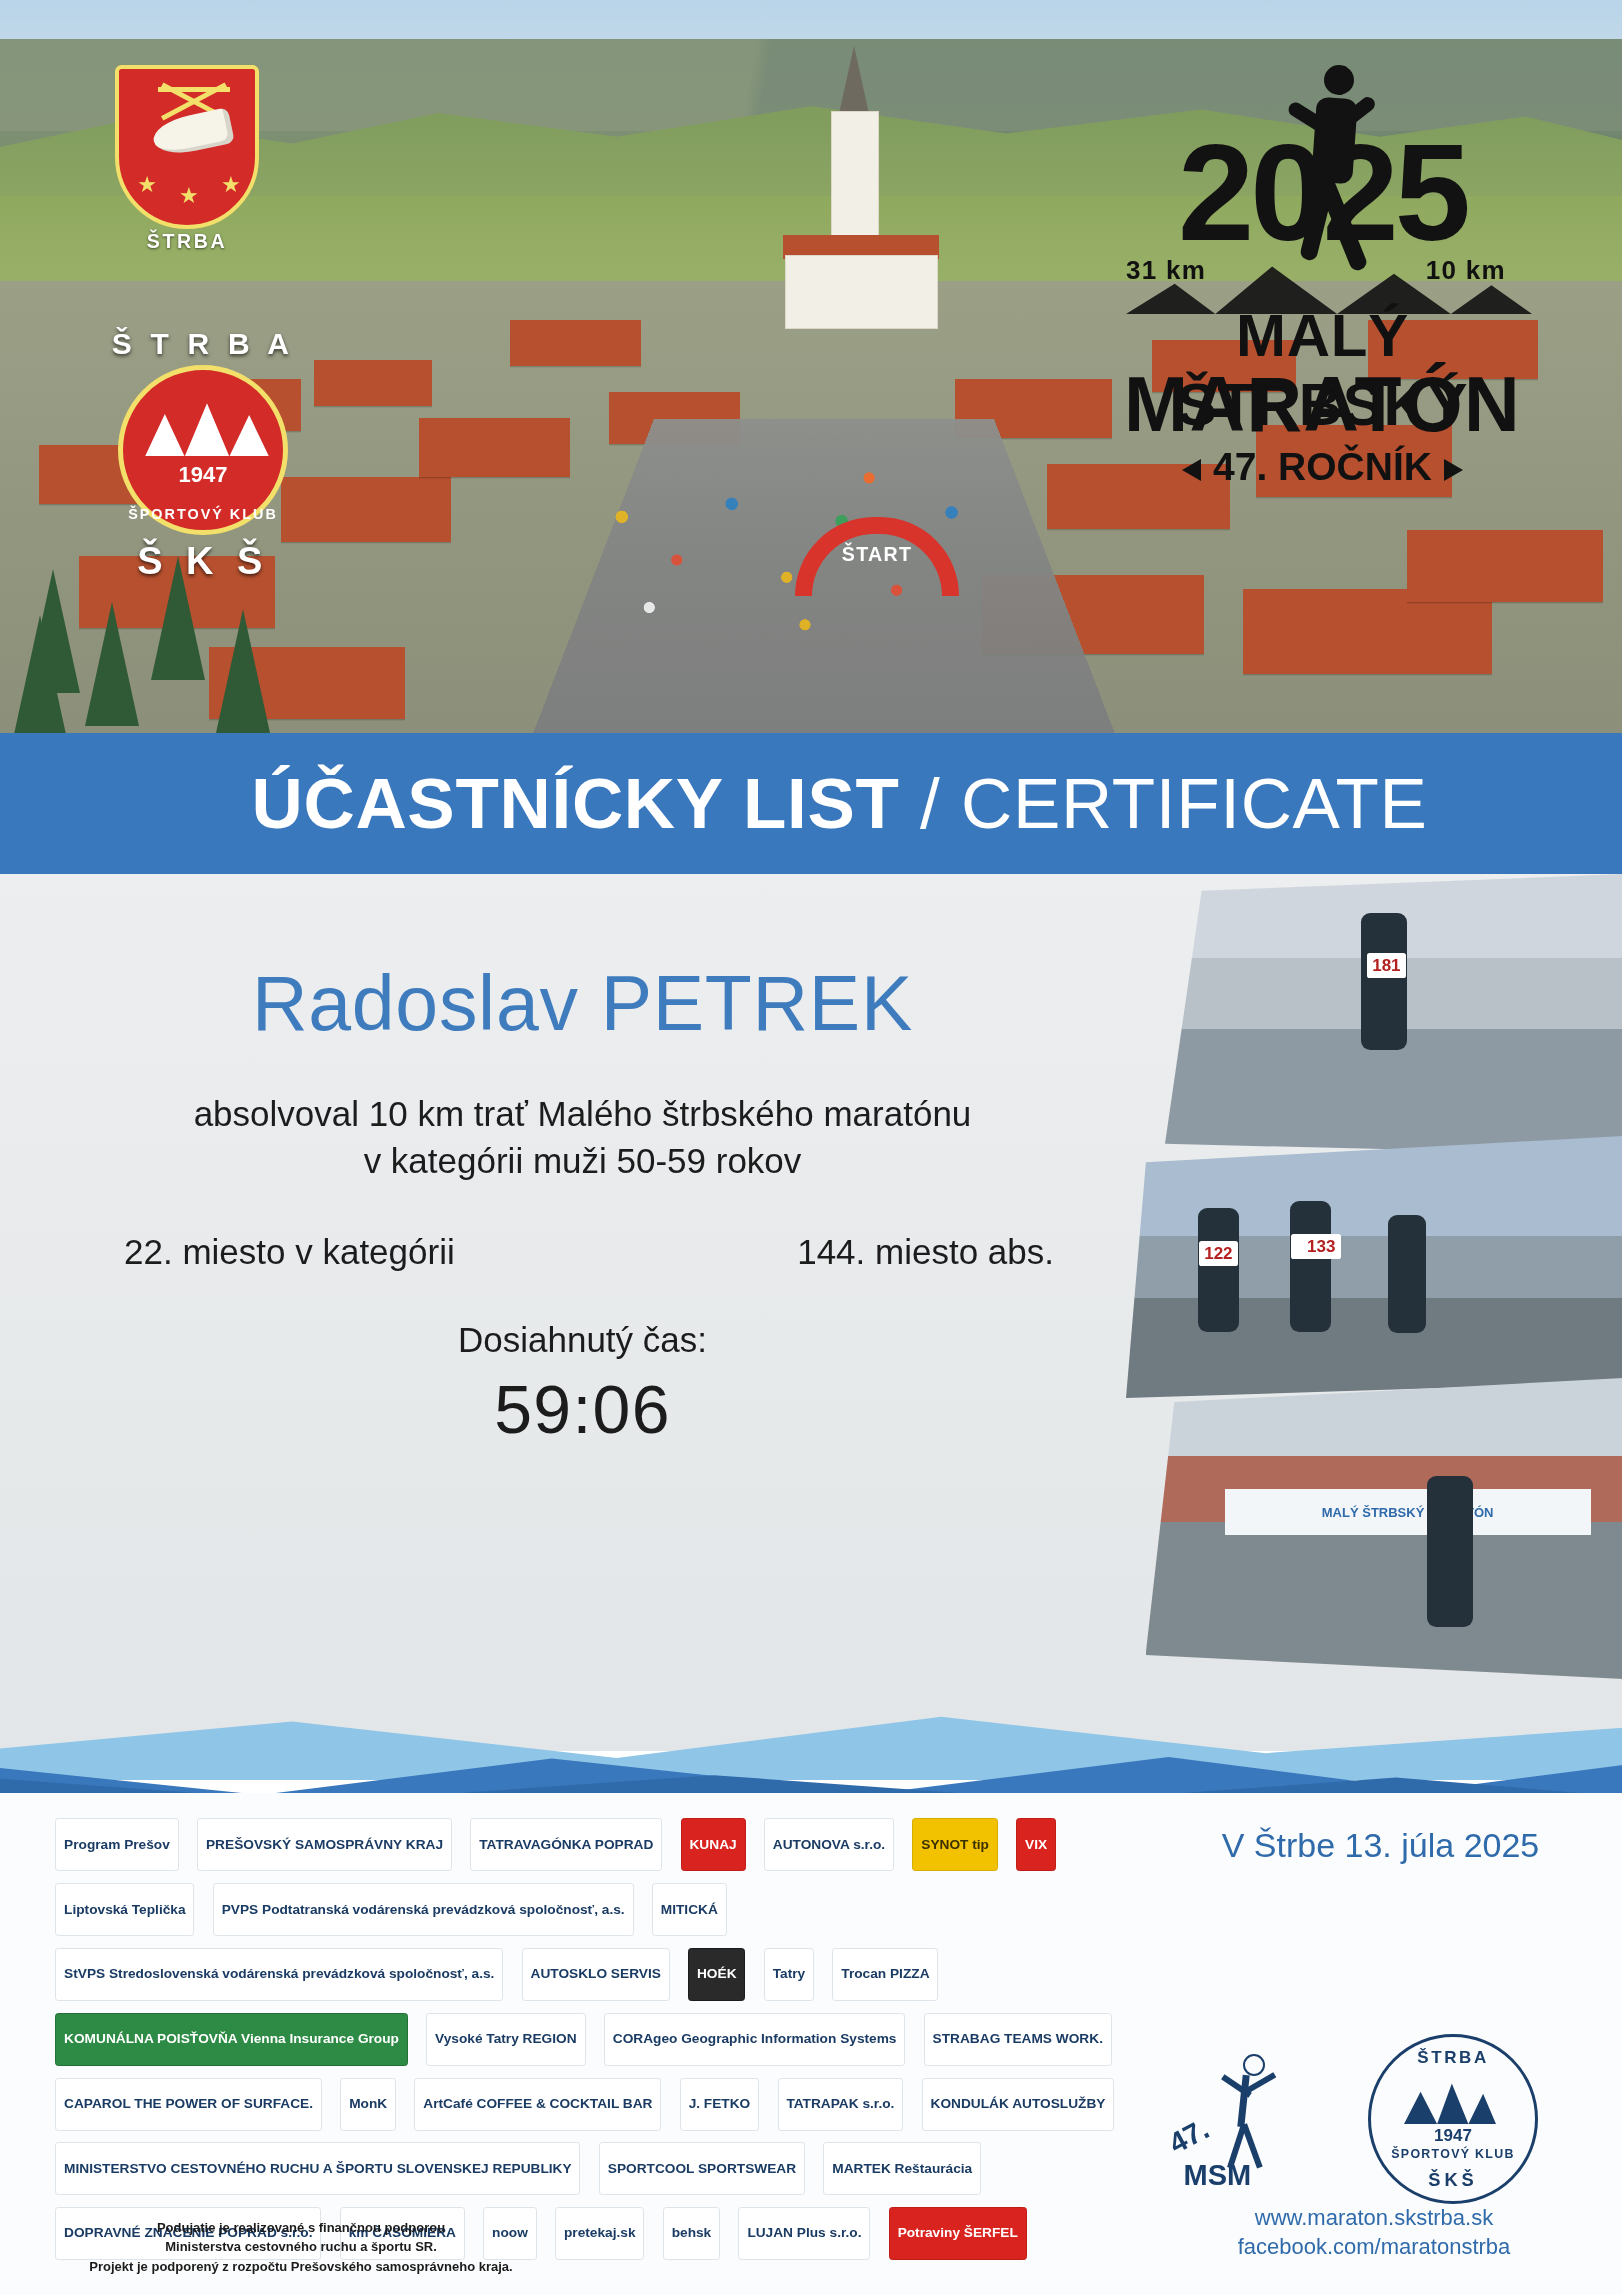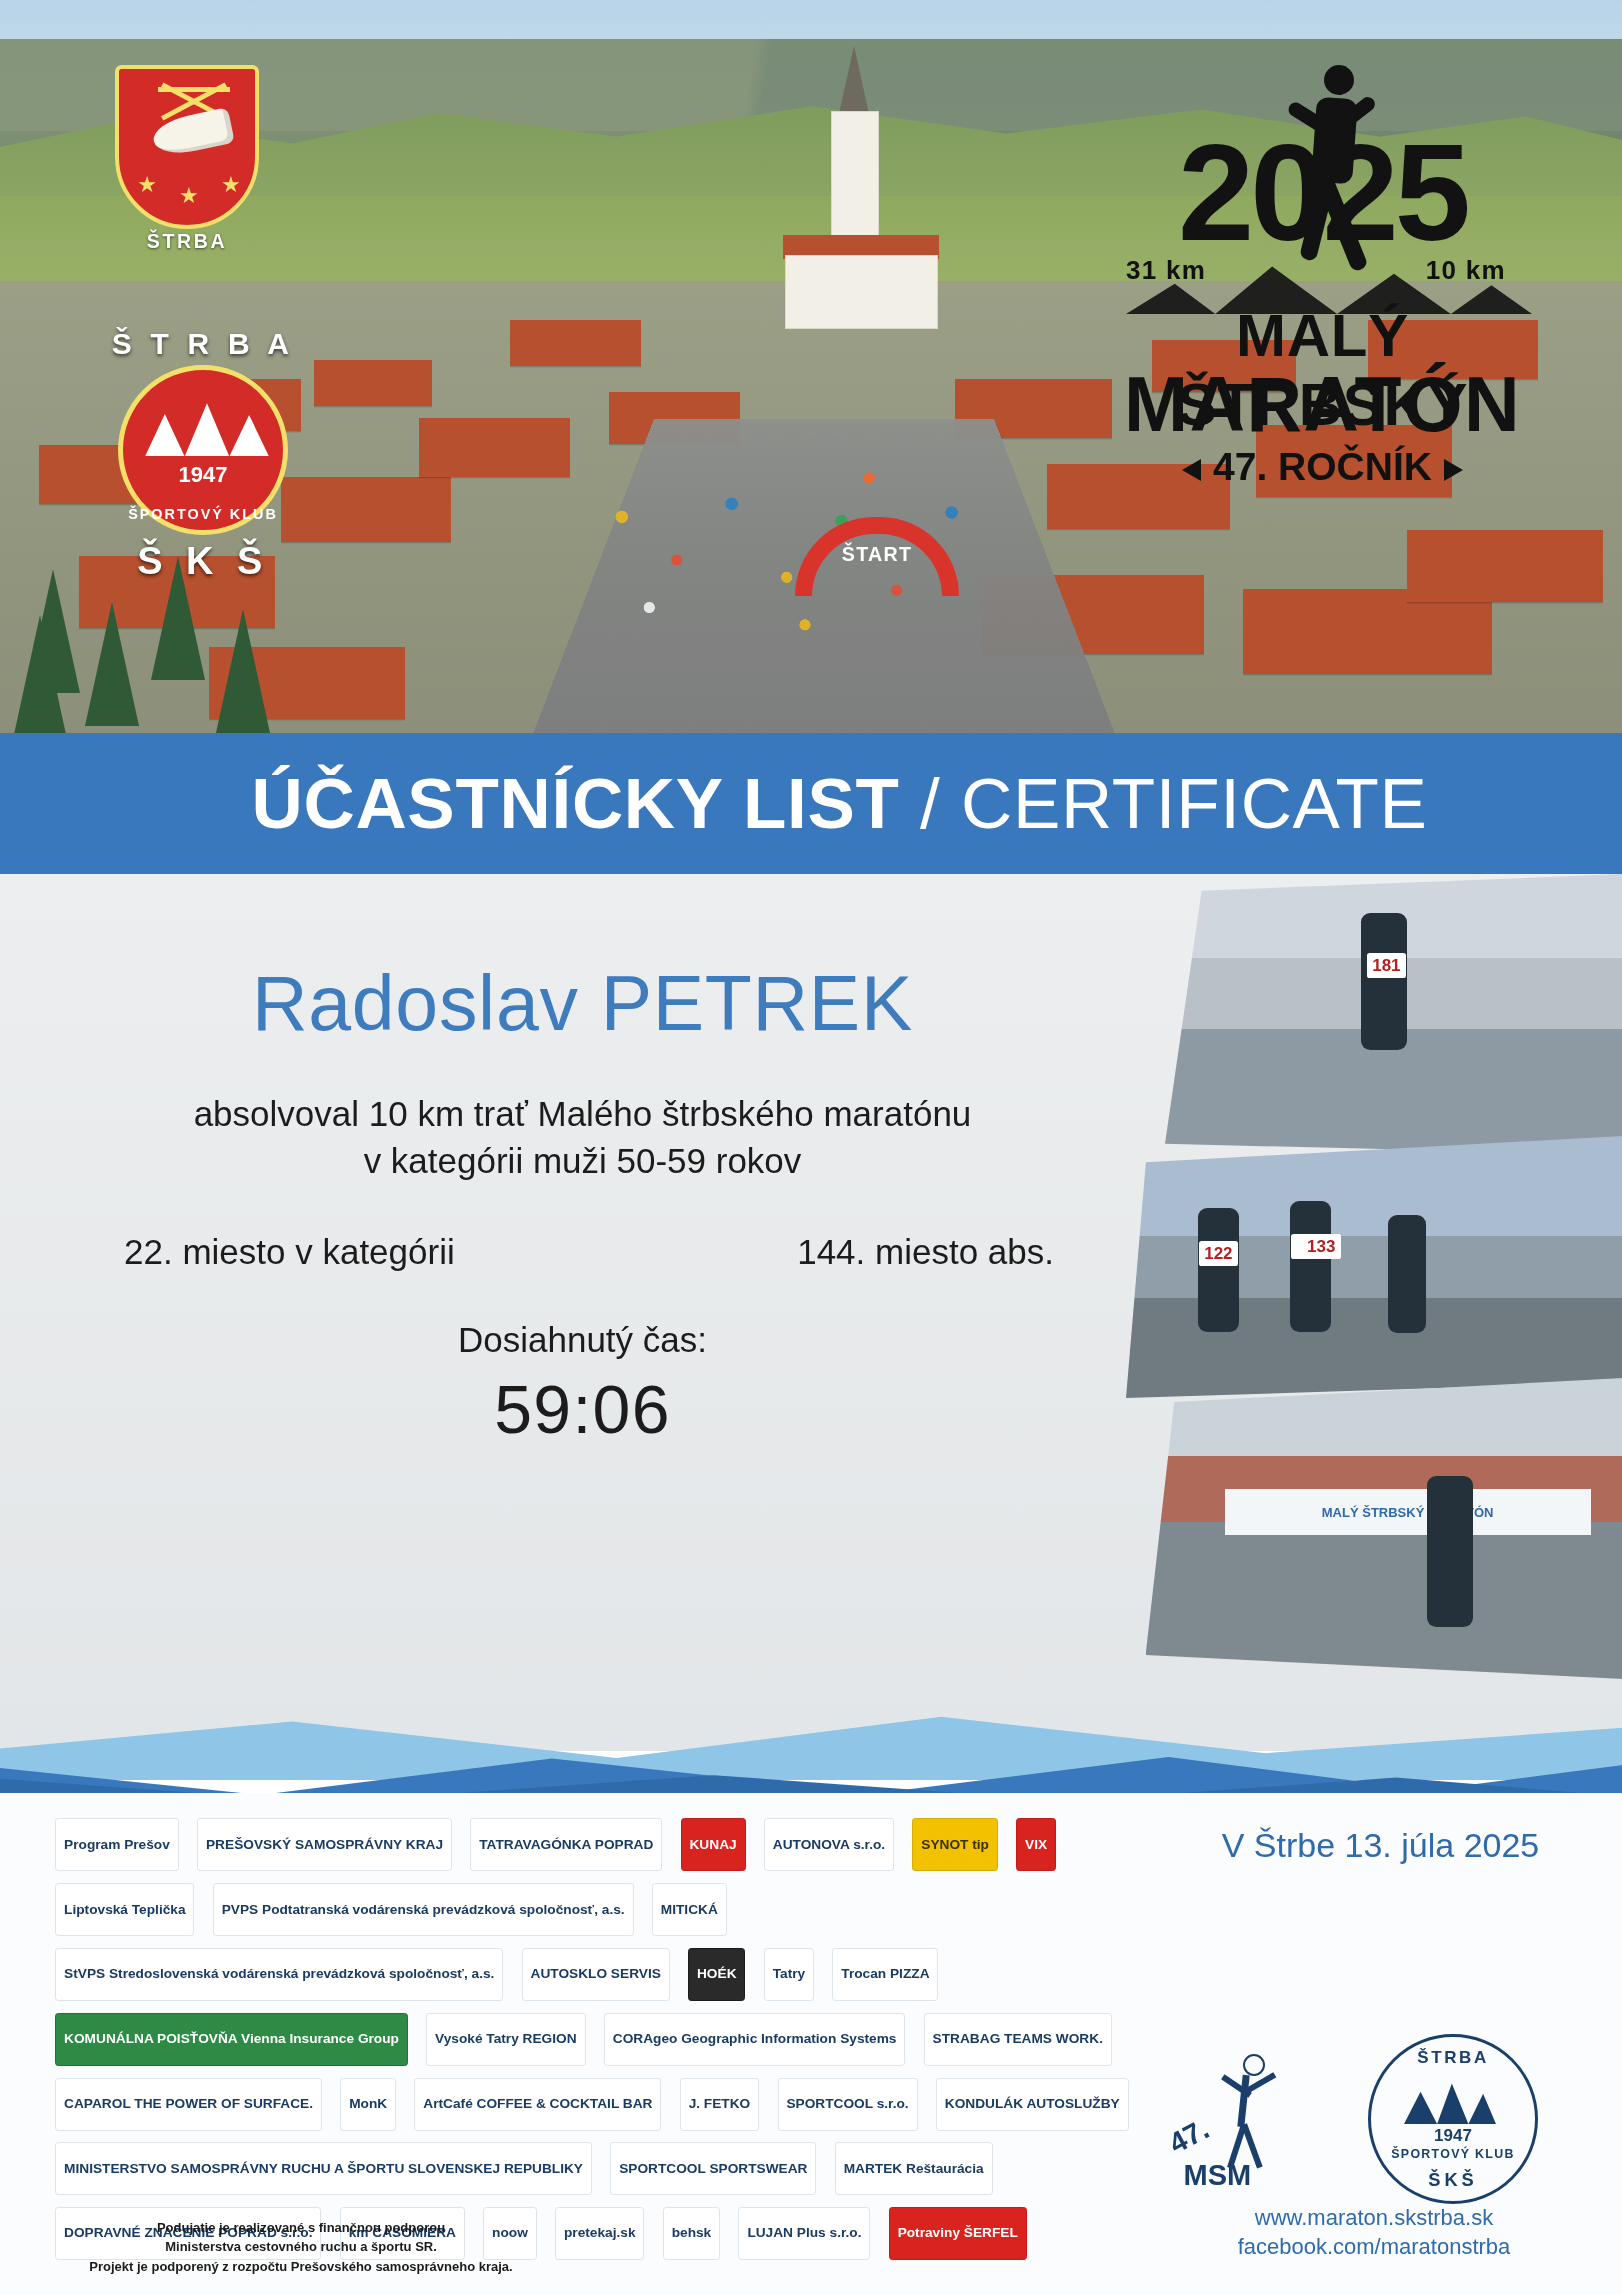--- a/index.html
+++ b/index.html
@@ -597,23 +597,23 @@
       <div class="logo white">Tatry</div>
       <div class="logo white">Trocan PIZZA</div>
       <div class="logo green">KOMUNÁLNA POISŤOVŇA Vienna Insurance Group</div>
       <div class="logo white">Vysoké Tatry REGION</div>
       <div class="logo white">CORAgeo Geographic Information Systems</div>
       <div class="logo white">STRABAG TEAMS WORK.</div>
       <div class="logo white">CAPAROL THE POWER OF SURFACE.</div>
       <div class="logo white">MonK</div>
       <div class="logo white">ArtCafé COFFEE &amp; COCKTAIL BAR</div>
       <div class="logo white">J. FETKO</div>
-      <div class="logo white">SPORTCOOL s.r.o.</div>
+      <div class="logo white">TATRAPAK s.r.o.</div>
       <div class="logo white">KONDULÁK AUTOSLUŽBY</div>
-      <div class="logo white">MINISTERSTVO SAMOSPRÁVNY RUCHU A ŠPORTU SLOVENSKEJ REPUBLIKY</div>
+      <div class="logo white">MINISTERSTVO CESTOVNÉHO RUCHU A ŠPORTU SLOVENSKEJ REPUBLIKY</div>
       <div class="logo white">SPORTCOOL SPORTSWEAR</div>
       <div class="logo white">MARTEK Reštaurácia</div>
       <div class="logo white">DOPRAVNÉ ZNAČENIE POPRAD s.r.o.</div>
       <div class="logo white">km ČASOMIERA</div>
       <div class="logo white">noow</div>
       <div class="logo white">pretekaj.sk</div>
       <div class="logo white">behsk</div>
       <div class="logo white">LUJAN Plus s.r.o.</div>
       <div class="logo red">Potraviny ŠERFEL</div>
     </div>

